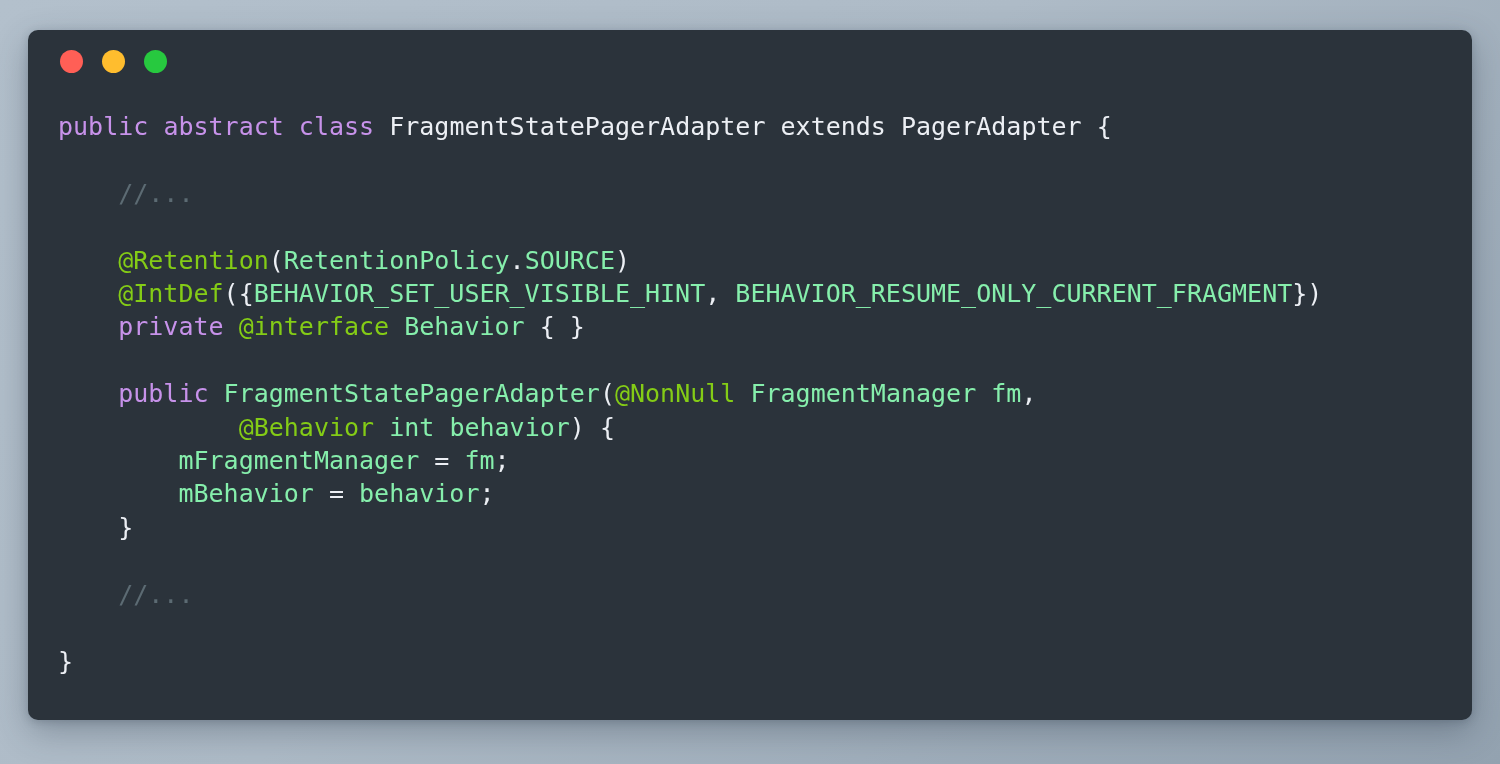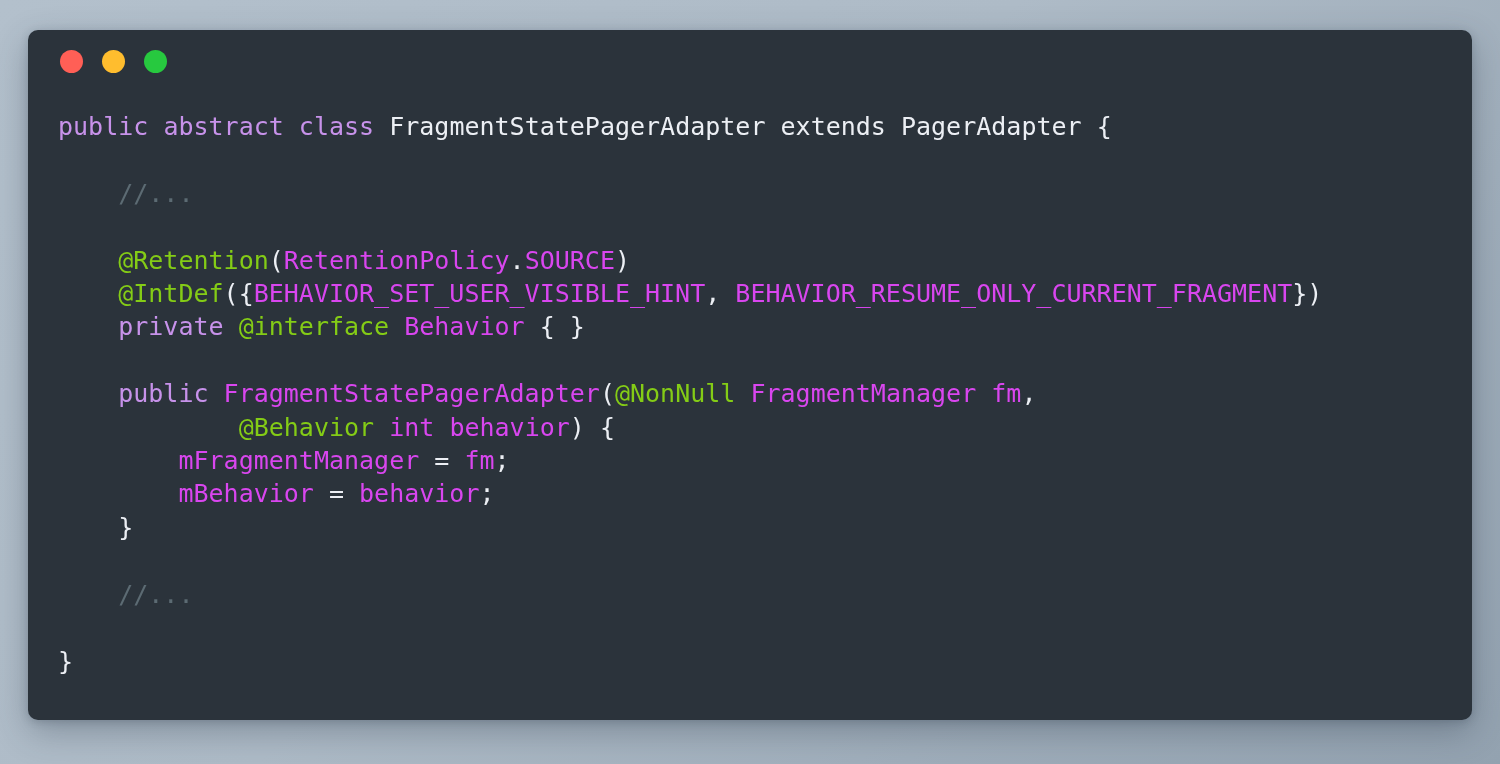--- a/index.html
+++ b/index.html
@@ -79,21 +79,21 @@
     tab-size: 4;
   }
 
   .ln { display: block; min-height: 33.4px; }
 
   
   .kw   { color: #c792ea; }           
   .plain{ color: #eceff4; }           
   .cls  { color: #eceff4; }           
   .ann  { color: #84cc16; }           
-  .id   { color: #d946ef; }           
+  .id   { color: #86efac; }           
   .cmt  { color: #5c6b73; }           
 </style>
 </head>
 <body>
 
 <div class="stage">
   <div class="code-card">
 
     <div class="title-bar">
       <div class="dots">

